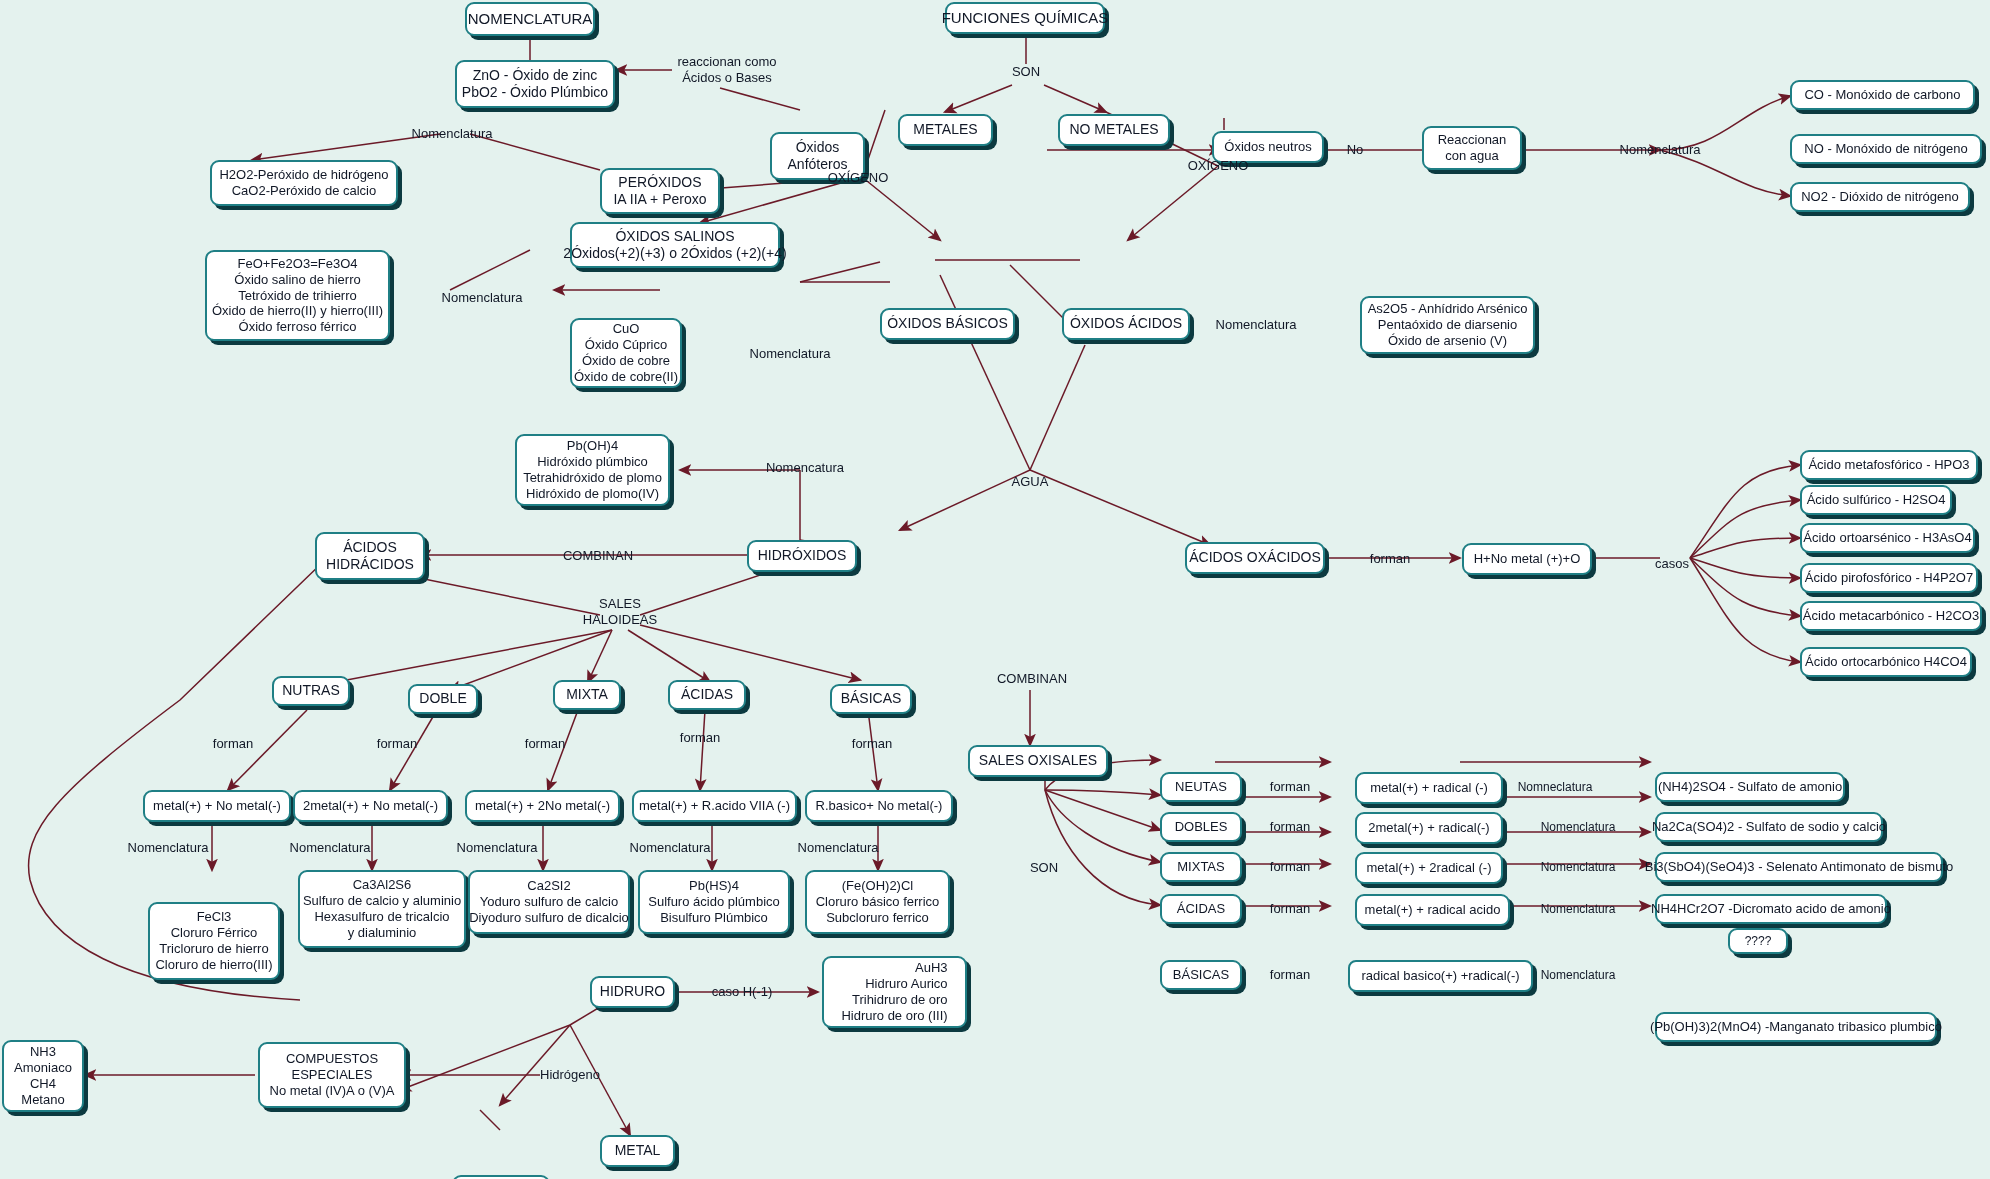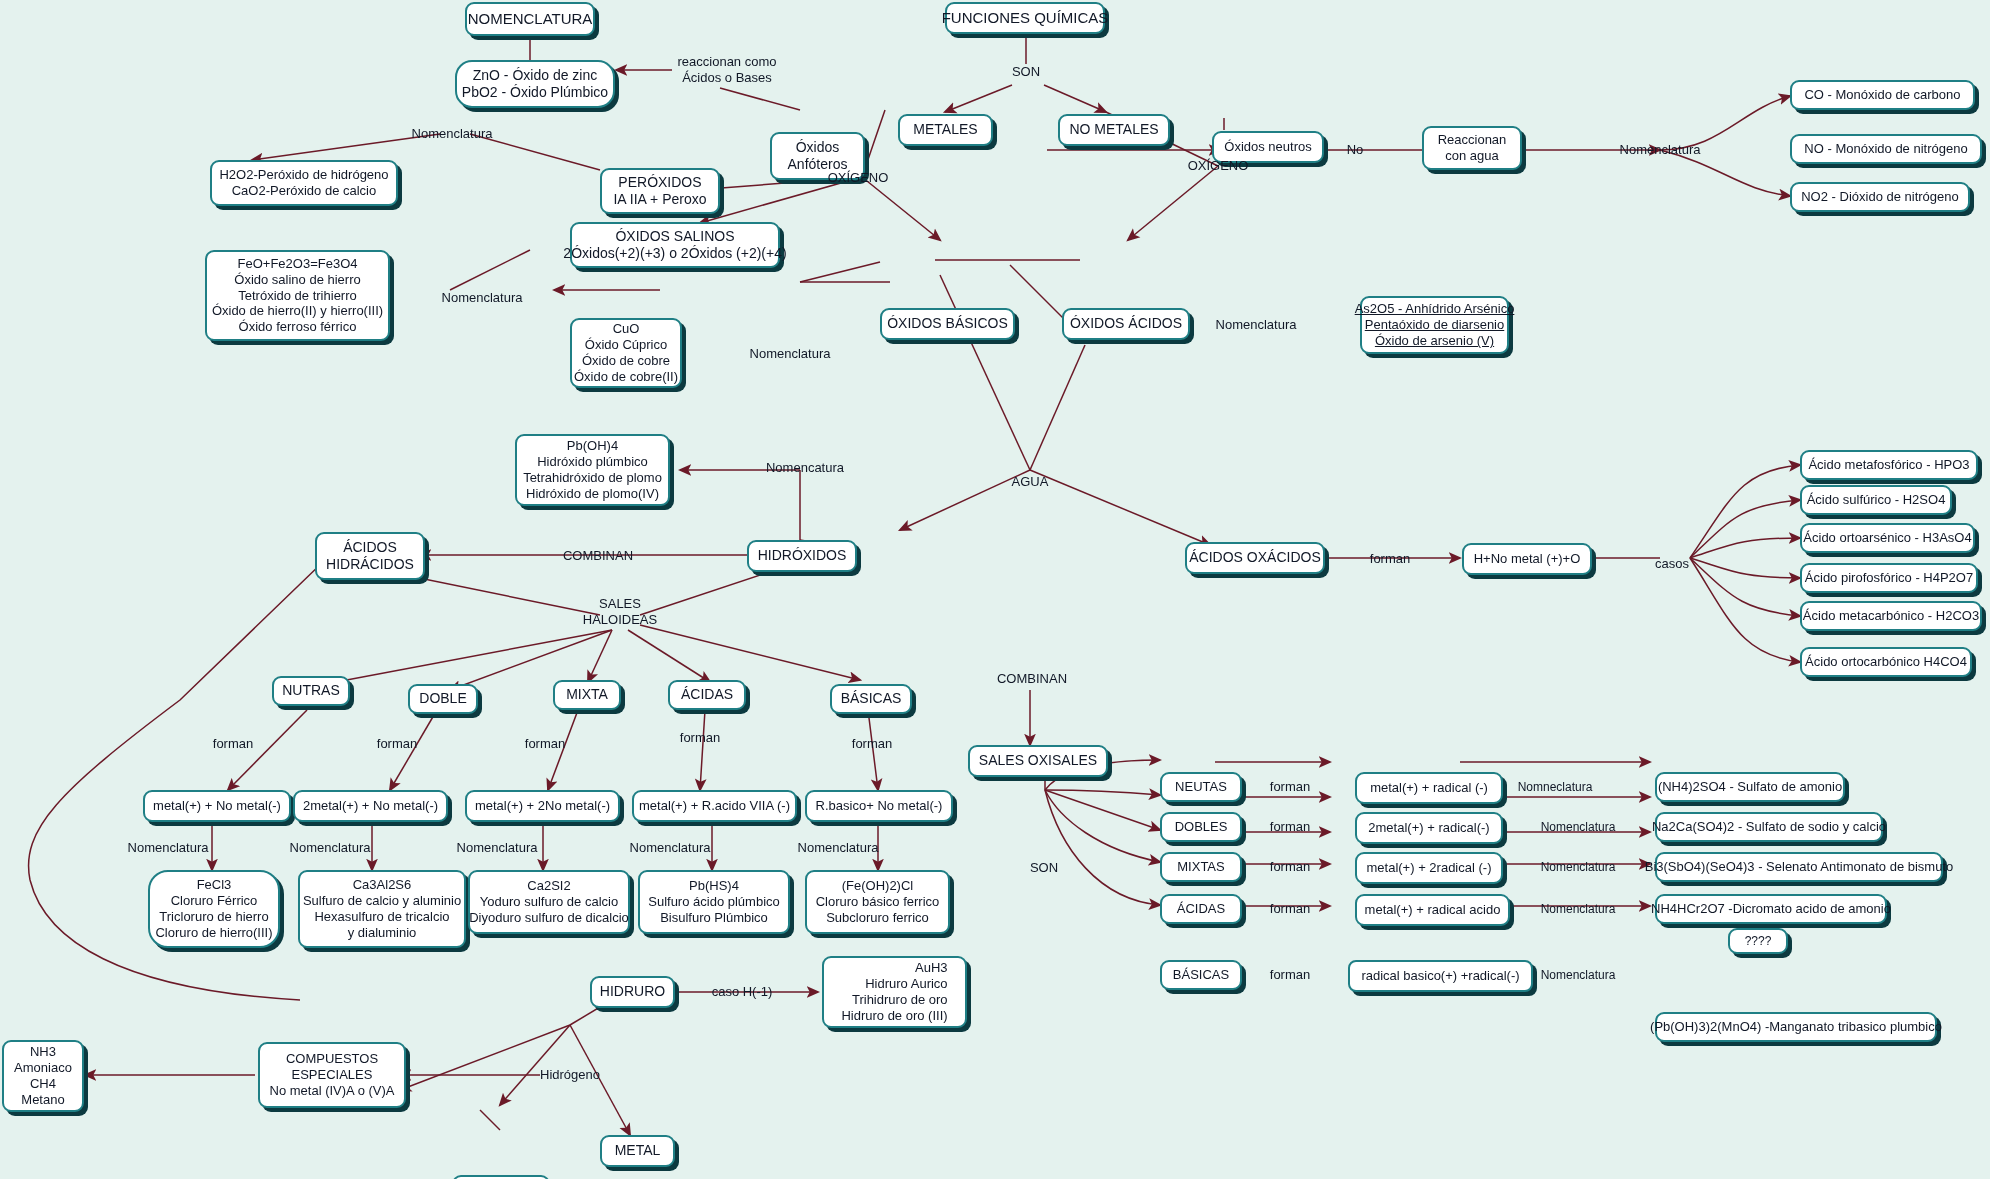--- a/index.html
+++ b/index.html
@@ -148,21 +148,21 @@
       <path d="M570,1025 L400,1090" marker-end="url(#ah)"></path>
       <path d="M570,1025 L500,1105" marker-end="url(#ah)"></path>
       <path d="M570,1025 L630,1135" marker-end="url(#ah)"></path>
       <path d="M540,1075 L400,1075" marker-end="url(#ah)"></path>
       <path d="M255,1075 L85,1075" marker-end="url(#ah)"></path>
       <path d="M480,1110 L500,1130"></path>
     </g>
   </svg>
 
   <div class="node f15" style="left:465px;top:2px;width:130px;height:34px;">NOMENCLATURA</div>
-  <div class="node f14" style="left:455px;top:60px;width:160px;height:48px;border-radius:17px;">ZnO - Óxido de zinc
+  <div class="node f14" style="left:455px;top:60px;width:160px;height:48px;">ZnO - Óxido de zinc
 PbO2 - Óxido Plúmbico</div>
   <div class="lbl f13" style="left:727px;top:70px;">reaccionan como
 Ácidos o Bases</div>
   <div class="node f14" style="left:770px;top:132px;width:95px;height:48px;">Óxidos
 Anfóteros</div>
 
   <div class="node f15" style="left:945px;top:2px;width:160px;height:32px;">FUNCIONES QUÍMICAS</div>
   <div class="lbl f13" style="left:1026px;top:72px;">SON</div>
   <div class="node f14" style="left:898px;top:114px;width:95px;height:32px;">METALES</div>
   <div class="node f14" style="left:1058px;top:114px;width:112px;height:32px;">NO METALES</div>
@@ -193,21 +193,21 @@
   <div class="node f13" style="left:570px;top:318px;width:112px;height:70px;">CuO
 Óxido Cúprico
 Óxido de cobre
 Óxido de cobre(II)</div>
   <div class="lbl f13" style="left:790px;top:354px;">Nomenclatura</div>
 
   <div class="node f14" style="left:880px;top:308px;width:135px;height:32px;">ÓXIDOS BÁSICOS</div>
   <div class="node f14" style="left:1062px;top:308px;width:128px;height:32px;">ÓXIDOS ÁCIDOS</div>
   <div class="lbl f13" style="left:1218px;top:166px;">OXÍGENO</div>
   <div class="lbl f13" style="left:1256px;top:325px;">Nomenclatura</div>
-  <div class="node f13" style="left:1360px;top:296px;width:149px;height:58px;text-decoration:underline;">As2O5 - Anhídrido Arsénico
+  <div class="node f13" style="left:1360px;top:296px;width:175px;height:58px;">As2O5 - Anhídrido Arsénico
 Pentaóxido de diarsenio
 Óxido de arsenio (V)</div>
 
   <div class="lbl f13" style="left:1030px;top:482px;">AGUA</div>
   <div class="node f13" style="left:515px;top:434px;width:155px;height:72px;">Pb(OH)4
 Hidróxido plúmbico
 Tetrahidróxido de plomo
 Hidróxido de plomo(IV)</div>
   <div class="lbl f13" style="left:805px;top:468px;">Nomencatura</div>
 
@@ -247,21 +247,21 @@
   <div class="node f13" style="left:465px;top:790px;width:155px;height:32px;">metal(+) + 2No metal(-)</div>
   <div class="node f13" style="left:632px;top:790px;width:165px;height:32px;">metal(+) + R.acido VIIA (-)</div>
   <div class="node f13" style="left:805px;top:790px;width:148px;height:32px;">R.basico+ No metal(-)</div>
 
   <div class="lbl f13" style="left:168px;top:848px;">Nomenclatura</div>
   <div class="lbl f13" style="left:330px;top:848px;">Nomenclatura</div>
   <div class="lbl f13" style="left:497px;top:848px;">Nomenclatura</div>
   <div class="lbl f13" style="left:670px;top:848px;">Nomenclatura</div>
   <div class="lbl f13" style="left:838px;top:848px;">Nomenclatura</div>
 
-  <div class="node f13" style="left:148px;top:870px;width:132px;height:78px;border-radius:20px;">FeCl3
+  <div class="node f13" style="left:148px;top:902px;width:132px;height:78px;">FeCl3
 Cloruro Férrico
 Tricloruro de hierro
 Cloruro de hierro(III)</div>
   <div class="node f13" style="left:298px;top:870px;width:168px;height:78px;">Ca3Al2S6
 Sulfuro de calcio y aluminio
 Hexasulfuro de tricalcio
 y dialuminio</div>
   <div class="node f13" style="left:468px;top:870px;width:162px;height:64px;">Ca2SI2
 Yoduro sulfuro de calcio
 Diyoduro sulfuro de dicalcio</div>

